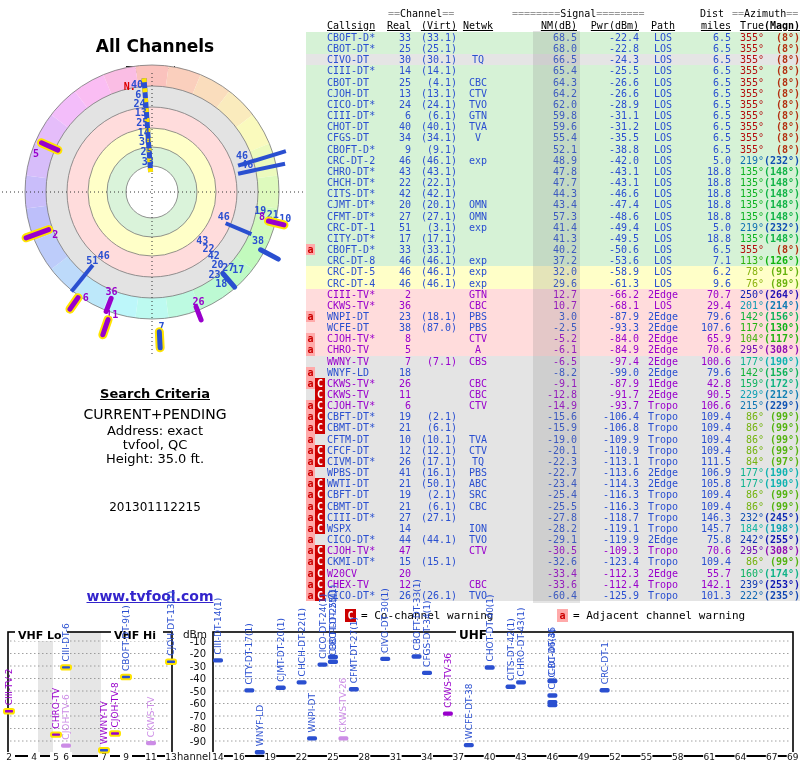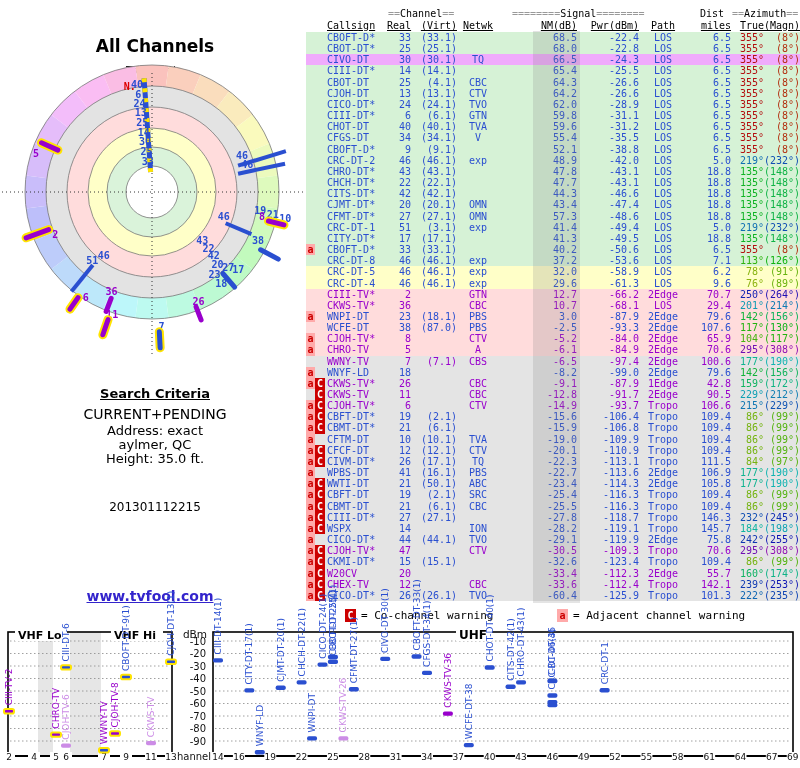--- a/index.html
+++ b/index.html
@@ -31,21 +31,21 @@
   .cwA{width:9px;} .cwC{width:10px;}
   .ccs{width:60px;padding-left:2px;}
   .cre{width:24px;text-align:right;}
   .cvi{width:46px;text-align:right;}
   .cnw{width:42px;text-align:center;}
   .cnm{width:78px;text-align:right;}
   .cpw{width:62px;text-align:right;}
   .cpa{width:48px;text-align:center;}
   .cmi{width:44px;text-align:right;}
   .ctr{width:33px;text-align:right;}
-  .cmg{width:36px;text-align:right;}
+  .cmg{width:36px;text-align:right;font-weight:bold;}
   .hu{text-decoration:underline;}
   .warnA{background:#ffaaaa;color:#cc0000;text-align:center;font-weight:bold;}
   .warnC{background:#cc0000;color:#ffffff;text-align:center;font-weight:bold;}
   #nm-shade{left:838px;top:31px;width:47px;height:572px;background:rgba(130,130,130,0.22);}
   
   .lg-box{top:609px;width:11px;height:13px;font-family:"DejaVu Sans Mono",monospace;font-size:10px;
           text-align:center;line-height:13px;font-weight:bold;}
   .lg-txt{top:609px;font-family:"DejaVu Sans Mono",monospace;font-size:11px;color:#000;line-height:13px;}
   svg{position:absolute;overflow:visible;}
 </style>
@@ -148,21 +148,21 @@
       <line x1="48.6338117135501" y1="174.62221576582363" x2="26.081188814688304" y2="182.8306992056397" stroke="#9900cc" stroke-width="5" stroke-linecap="round"></line>
       <text x="35.971105011991256" y="102.29992668625644" text-anchor="middle" font-size="10" font-weight="bold" font-family="DejaVu Sans Mono,monospace" fill="#9900cc">5</text>
       <line x1="57.90481786281212" y1="95.10612576319255" x2="41.46099962524531" y2="87.78486618782813" stroke="#ffe400" stroke-width="9" stroke-linecap="round"></line>
       <line x1="57.90481786281212" y1="95.10612576319255" x2="41.46099962524531" y2="87.78486618782813" stroke="#9900cc" stroke-width="5" stroke-linecap="round"></line>
       <text x="129.75344908249969" y="35.338206721482806" text-anchor="middle" font-size="10" font-weight="bold" font-family="DejaVu Sans Mono,monospace" fill="#dd0000">N.</text>
     </svg>
 
 <div class="abs" id="search-head">Search Criteria</div>
 <div class="abs search-line" id="sl0">CURRENT+PENDING</div>
 <div class="abs search-line" id="sl1">Address: exact</div>
-<div class="abs search-line" id="sl2">aylmer, QC</div>
+<div class="abs search-line" id="sl2">tvfool, QC</div>
 <div class="abs search-line" id="sl3">Height: 35.0 ft.</div>
 <div class="abs" id="datecode2">201301112215</div>
 <a class="abs" id="tvfool-link">www.tvfool.com</a>
 
 <div class="abs" id="tbl-head1">
       <span style="position: absolute; left: 82px;"><span class="h1g">==</span><span class="h1b">Channel</span><span class="h1g">==</span></span>
       <span style="position: absolute; left: 206px;"><span class="h1g">========</span><span class="h1b">Signal</span><span class="h1g">========</span></span>
       <span style="position: absolute; left: 394px;"><span class="h1b">Dist</span></span>
       <span style="position: absolute; left: 426px;"><span class="h1g">==</span><span class="h1b">Azimuth</span><span class="h1g">==</span></span>
     </div>
@@ -202,21 +202,21 @@
         <span class="c cre " style="color:#2a4fd0">25</span>
         <span class="c cvi " style="color:#2a4fd0">(25.1)</span>
         <span class="c cnw " style="color:#2a4fd0"></span>
         <span class="c cnm " style="color:#2a4fd0">68.0</span>
         <span class="c cpw " style="color:#2a4fd0">-22.8</span>
         <span class="c cpa " style="color:#2a4fd0">LOS</span>
         <span class="c cmi " style="color:#2a4fd0">6.5</span>
         <span class="c ctr " style="color:hsl(0,85%,38%)">355°</span>
         <span class="c cmg " style="color:hsl(12,85%,38%)">(8°)</span>
       </div>
-      <div class="trow" style="background: #f0abfc;">
+      <div class="trow" style="background: #e5e5e5;">
         <span class="c cwA "></span>
         <span class="c cwC "></span>
         <span class="c ccs " style="color:#2a4fd0">CIVO-DT</span>
         <span class="c cre " style="color:#2a4fd0">30</span>
         <span class="c cvi " style="color:#2a4fd0">(30.1)</span>
         <span class="c cnw " style="color:#2a4fd0">TQ</span>
         <span class="c cnm " style="color:#2a4fd0">66.5</span>
         <span class="c cpw " style="color:#2a4fd0">-24.3</span>
         <span class="c cpa " style="color:#2a4fd0">LOS</span>
         <span class="c cmi " style="color:#2a4fd0">6.5</span>

